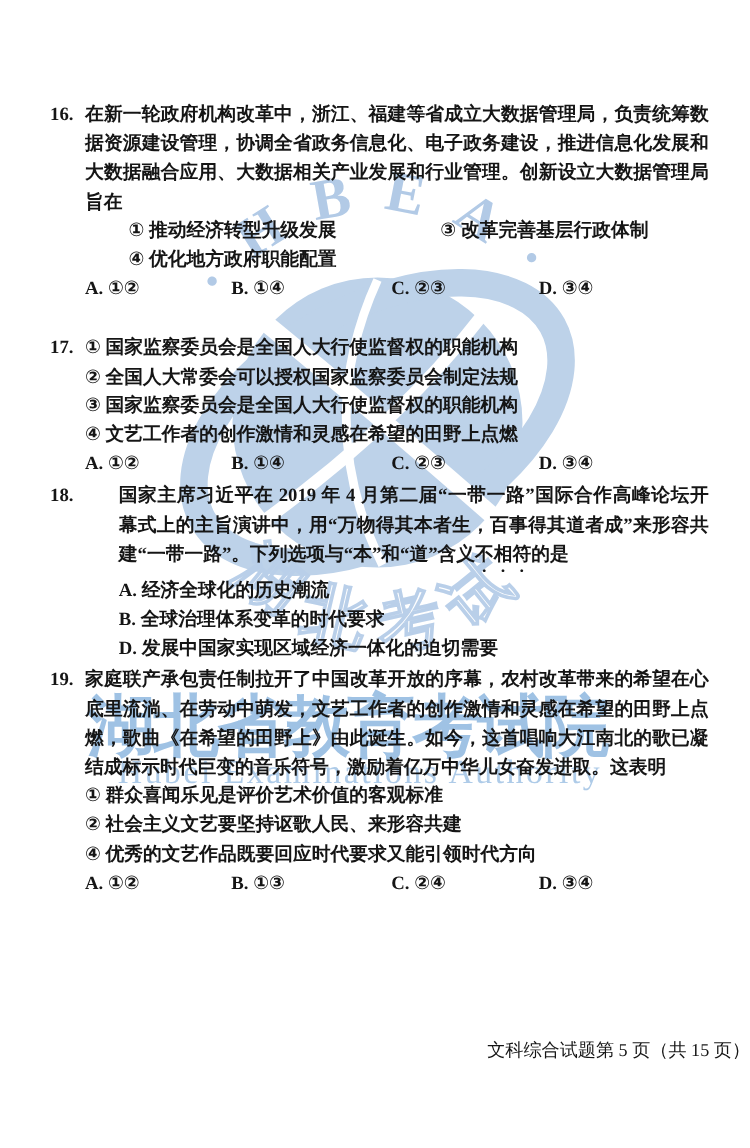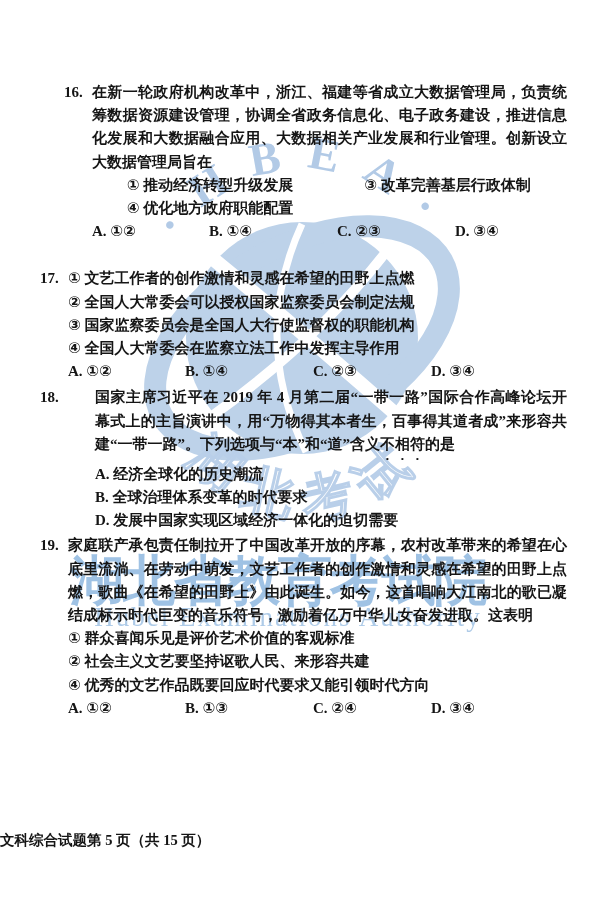--- a/index.html
+++ b/index.html
@@ -34,40 +34,40 @@
   .content {
     position:absolute; left:0; top:0; z-index:1;
     width:600px;
     padding:81px 33px 0 40px;
     font-size:15px;
     line-height:23.2px;
     font-weight:700;
     text-align:justify;
   }
   .question { display:flex; }
-  .q16 { margin-bottom:24px;margin-left:24px; }
+  .q16 { margin-bottom:24px; }
   .q17 { margin-bottom:3px;justify-content:center; }
   .q18 { margin-bottom:2px;gap:27px; }
   .qnum { flex:0 0 28px; }
   .qbody { flex:1 1 auto; min-width:0; }
   .stem { text-align:justify; }
   .subopts-2col { display:grid; grid-template-columns:236px 1fr; text-align:center; }
   .subopts-list div, .choices-v div { text-align:left; }
   .choices-4col { display:grid; grid-template-columns:117px 128px 118px 1fr; text-align:left; }
   .emph {
     -webkit-text-emphasis:filled dot;
     -webkit-text-emphasis-position:under right;
     text-emphasis:filled dot;
     text-emphasis-position:under right;
     font-family:Liberation Mono, monospace;
   }
   .footer {
     position:absolute; left:0; top:831px; z-index:1;
-    width:600px; text-align:left;
-    font-size:14.5px; font-weight:700;
+    width:600px; text-align:right;
+    font-size:14.5px; font-weight:400;
     color:#151515;
   }
 </style>
 </head>
 <body>
 
 <div class="page">
 
   <svg class="watermark-svg" width="600" height="918" viewBox="0 0 600 918" aria-hidden="true">
     <defs>
@@ -113,24 +113,24 @@
           <div>C. ②③</div>
           <div>D. ③④</div>
         </div>
       </div>
     </div>
 
     <div class="question q17">
       <div class="qnum">17.</div>
       <div class="qbody">
         <div class="subopts-list">
-          <div>① 文艺工作者的创作激情和灵感在希望的田野上点燃</div>
+          <div>① 国家监察委员会是全国人大行使监督权的职能机构</div>
           <div>② 全国人大常委会可以授权国家监察委员会制定法规</div>
           <div>③ 国家监察委员会是全国人大行使监督权的职能机构</div>
-          <div>④ 全国人大常委会在监察立法工作中发挥主导作用</div>
+          <div>④ 文艺工作者的创作激情和灵感在希望的田野上点燃</div>
         </div>
         <div class="choices-4col">
           <div>A. ①②</div>
           <div>B. ①④</div>
           <div>C. ②③</div>
           <div>D. ③④</div>
         </div>
       </div>
     </div>
 

